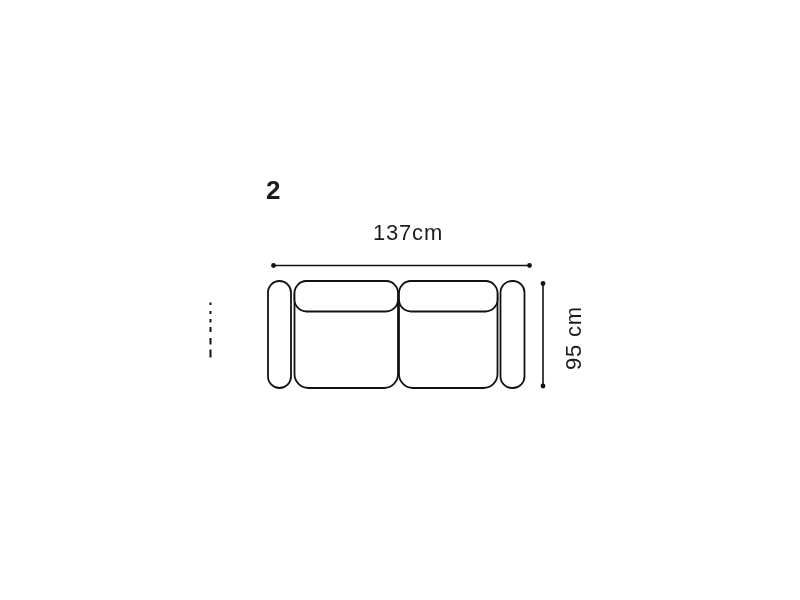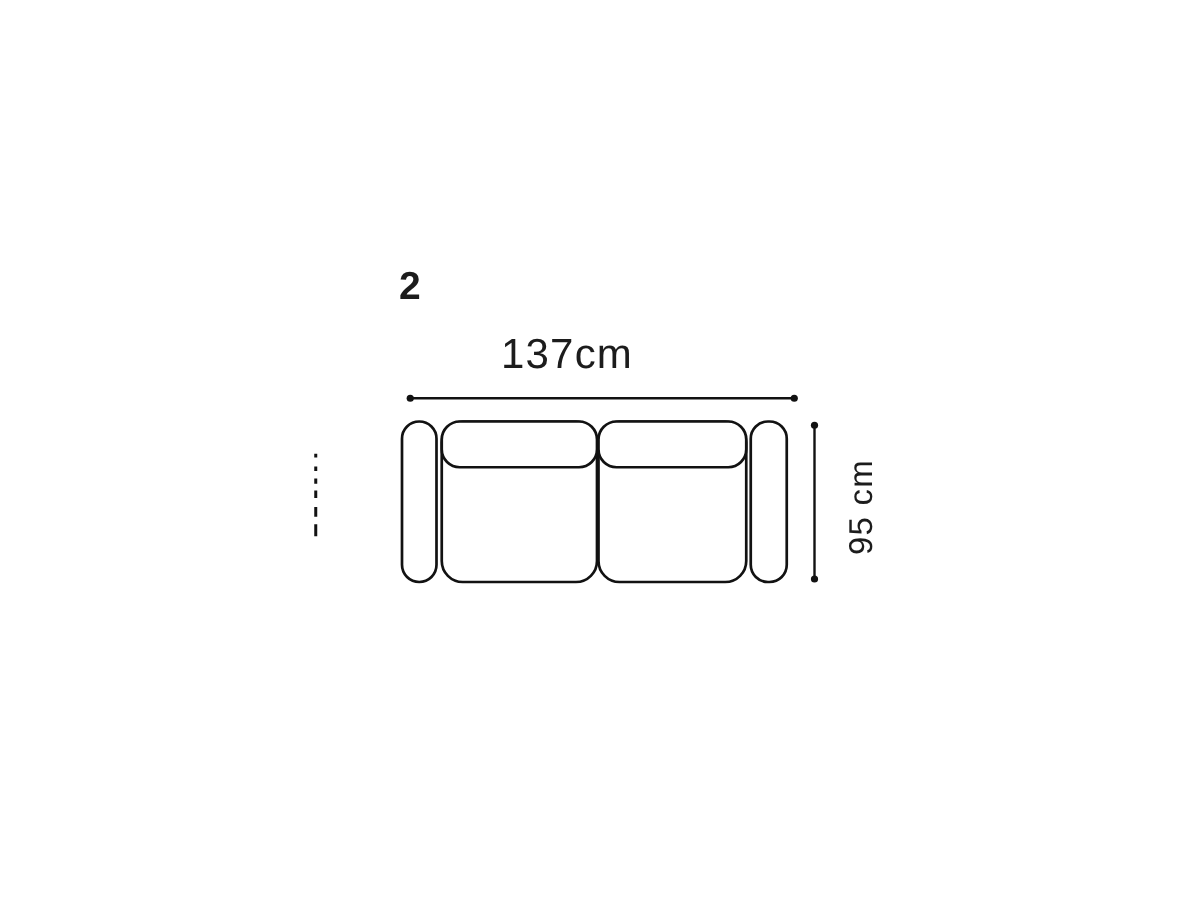--- a/index.html
+++ b/index.html
@@ -27,24 +27,24 @@
   }
   .item-number {
     left: 266px;
     top: 177px;
     font-size: 26px;
     line-height: 1;
     font-weight: 700;
     letter-spacing: 0.2px;
   }
   .width-label {
-    left: 378px;
+    left: 408px;
     top: 222px;
     transform: translateX(-50%);
-    font-size: 28px;
+    font-size: 22px;
     line-height: 1;
     font-weight: 400;
     letter-spacing: 0.8px;
   }
   .height-label {
     left: 574px;
     top: 338px;
     transform: translate(-50%, -50%) rotate(-90deg);
     font-size: 22px;
     line-height: 1;

